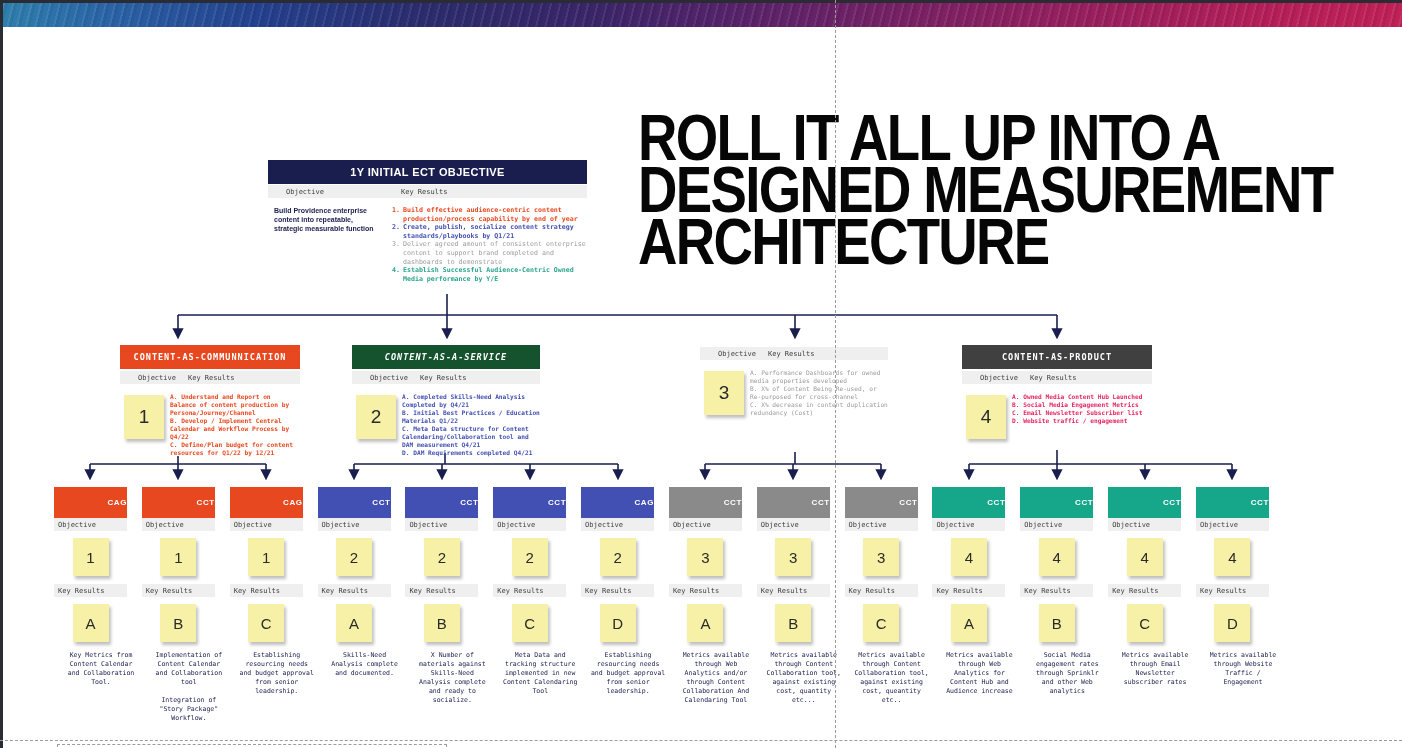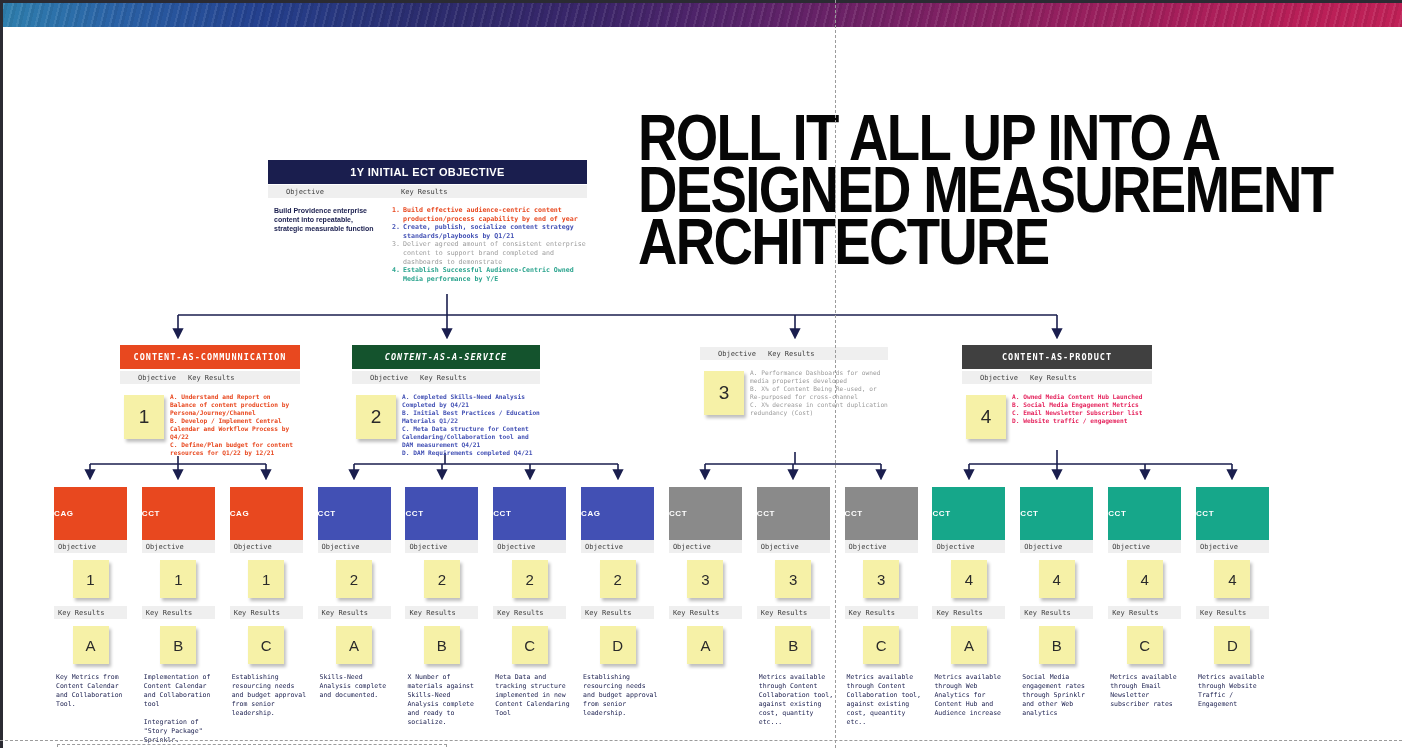--- a/index.html
+++ b/index.html
@@ -50,28 +50,28 @@
   .branch .label-row .l1{width:50px;}
   .branch-body{display:flex;padding-top:9px;}
   .branch .sticky{width:40px;height:44px;font-size:19px;margin-left:4px;margin-top:2px;}
   .branch-krs{flex:1;margin-left:6px;font-family:"DejaVu Sans Mono",monospace;font-size:6.2px;
               line-height:8px;font-weight:bold;}
   .branch-krs.normal{font-weight:normal;}
   
   .teams{position:absolute;left:54px;top:487px;width:1215px;display:flex;
          justify-content:space-between;z-index:3;}
   .team{width:73px;flex:none;display:flex;flex-direction:column;align-items:center;}
-  .team-header{width:100%;color:#fff;font-size:8px;font-weight:bold;text-align:left;
-               padding:22px 0;letter-spacing:0.6px;}
+  .team-header{width:100%;color:#fff;font-size:8px;font-weight:bold;text-align:right;
+               padding:11px 0;letter-spacing:0.6px;}
   .team .label-row{width:100%;box-sizing:border-box;padding-left:4px;}
   .team .sticky{width:36px;height:38px;font-size:15px;margin-top:7px;margin-bottom:8px;}
   .team .sticky.letter{margin-bottom:0;}
-  .team-desc{width:78px;align-self:flex-start;margin-left:2px;margin-top:9px;
+  .team-desc{width:78px;align-self:flex-start;margin-left:8px;margin-top:9px;
              font-family:"DejaVu Sans Mono",monospace;font-size:6.5px;line-height:9px;
-             color:#1a1e4e;white-space:pre-line;text-align:left;}
+             color:#1a1e4e;white-space:pre-line;text-align:center;}
   
   .connectors{position:absolute;left:0;top:0;z-index:2;}
 </style>
 </head>
 <body>
 
 <div class="slide">
 
   <div class="edge-top"></div>
   <div class="edge-left"></div>
@@ -239,21 +239,21 @@
       <div class="label-row">
           <span>Objective</span>
         </div>
       <div class="sticky">1</div>
       <div class="label-row">
           <span>Key Results</span>
         </div>
       <div class="sticky letter">B</div>
       <div class="team-desc">Implementation of Content Calendar and Collaboration tool
 
-Integration of "Story Package" Sprinklr.</div>
+Integration of "Story Package" Workflow.</div>
     </div>
 
     <div class="team">
       <div class="team-header" style="background-color: rgb(232, 72, 31);">CAG</div>
       <div class="label-row">
           <span>Objective</span>
         </div>
       <div class="sticky">1</div>
       <div class="label-row">
           <span>Key Results</span>
@@ -317,20 +317,21 @@
     <div class="team">
       <div class="team-header" style="background-color: rgb(138, 138, 138);">CCT</div>
       <div class="label-row">
           <span>Objective</span>
         </div>
       <div class="sticky">3</div>
       <div class="label-row">
           <span>Key Results</span>
         </div>
       <div class="sticky letter">A</div>
+      <div class="team-desc">Metrics available through Web Analytics and/or through Content Collaboration And Calendaring Tool</div>
     </div>
 
     <div class="team">
       <div class="team-header" style="background-color: rgb(138, 138, 138);">CCT</div>
       <div class="label-row">
           <span>Objective</span>
         </div>
       <div class="sticky">3</div>
       <div class="label-row">
           <span>Key Results</span>

